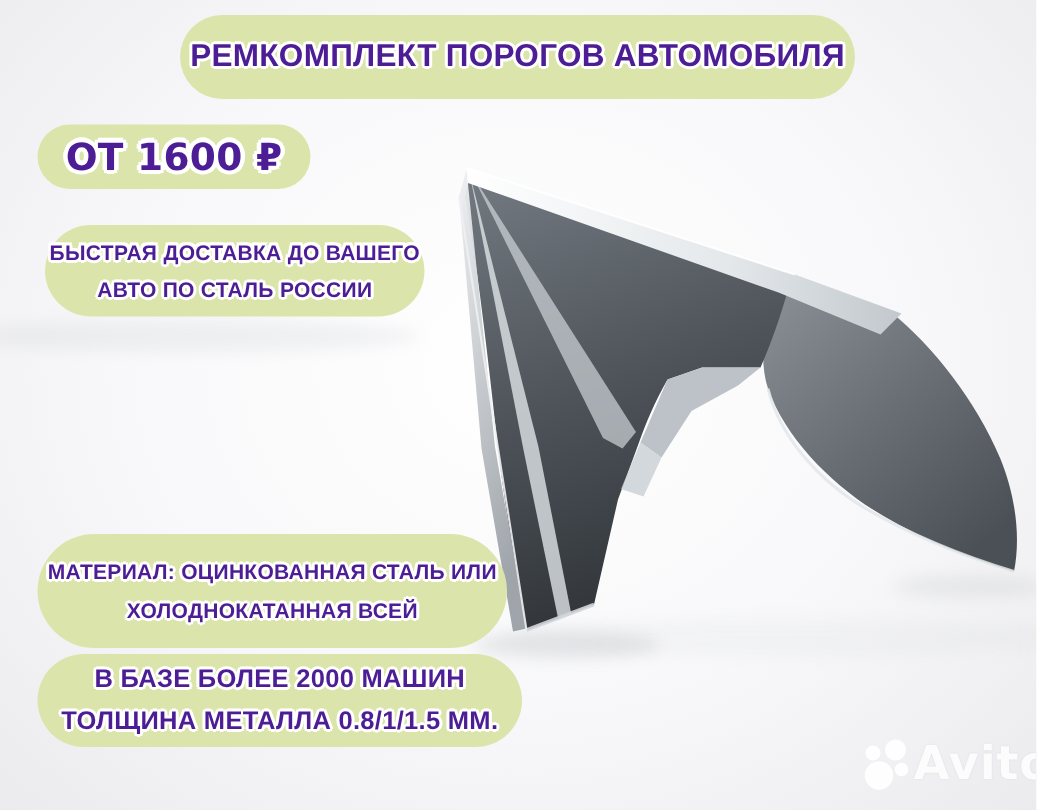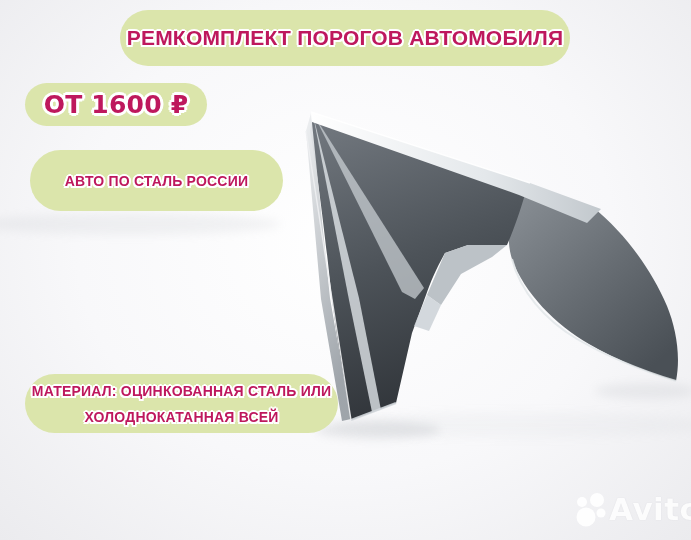--- a/index.html
+++ b/index.html
@@ -11,41 +11,41 @@
     font-family: "Liberation Sans", sans-serif;
   }
   .product-svg { position: absolute; left: 0; top: 0; }
   .pill {
     position: absolute;
     background: #dbe5ab;
     border-radius: 999px;
     display: flex; flex-direction: column;
     align-items: center; justify-content: center;
     text-align: center;
-    color: #be185d;
+    color: #4c1d95;
     font-weight: bold;
     letter-spacing: 0.2px;
   }
   .outlined {
     text-shadow:
       2px 0 0 #fff, -2px 0 0 #fff, 0 2px 0 #fff, 0 -2px 0 #fff,
       1.5px 1.5px 0 #fff, -1.5px 1.5px 0 #fff, 1.5px -1.5px 0 #fff, -1.5px -1.5px 0 #fff;
     white-space: nowrap;
   }
   .outlined-big {
     text-shadow:
       3px 0 0 #fff, -3px 0 0 #fff, 0 3px 0 #fff, 0 -3px 0 #fff,
       2px 2px 0 #fff, -2px 2px 0 #fff, 2px -2px 0 #fff, -2px -2px 0 #fff;
     white-space: nowrap;
   }
   .pill-title    { left: 120px; top: 10px;  width: 450px; height: 56px; font-size: 21px; }
   .pill-price    { left: 25px;  top: 83px;  width: 182px; height: 43px; font-size: 25px;
                    font-family: "DejaVu Sans", "Liberation Sans", sans-serif; }
   .pill-delivery { left: 30px;  top: 150px; width: 253px; height: 61px; font-size: 14px; gap: 9px; }
-  .pill-material { left: 25px;  top: 374px; width: 313px; height: 59px; font-size: 14px; gap: 10px; }
+  .pill-material { left: 25px;  top: 356px; width: 313px; height: 76px; font-size: 14px; gap: 10px; }
   .pill-database { left: 25px;  top: 436px; width: 323px; height: 62px; font-size: 17px; gap: 8px; }
   .watermark {
     position: absolute; left: 574px; top: 489px;
     display: flex; align-items: center; gap: 1px;
     color: rgba(255,255,255,0.92);
   }
   .watermark-text {
     font-size: 31px; font-weight: bold; letter-spacing: 0.5px;
     font-family: "DejaVu Sans", "Liberation Sans", sans-serif;
     text-shadow: 0 0 1px rgba(185,185,192,0.45);
@@ -108,28 +108,33 @@
 
   <div class="pill pill-title">
     <span class="outlined">РЕМКОМПЛЕКТ ПОРОГОВ АВТОМОБИЛЯ</span>
   </div>
 
   <div class="pill pill-price">
     <span class="outlined-big">ОТ 1600 ₽</span>
   </div>
 
   <div class="pill pill-delivery">
+    <span class="outlined">БЫСТРАЯ ДОСТАВКА ДО ВАШЕГО</span>
     <span class="outlined">АВТО ПО СТАЛЬ РОССИИ</span>
   </div>
 
   <div class="pill pill-material">
     <span class="outlined">МАТЕРИАЛ: ОЦИНКОВАННАЯ СТАЛЬ ИЛИ</span>
     <span class="outlined">ХОЛОДНОКАТАННАЯ ВСЕЙ</span>
   </div>
 
+  <div class="pill pill-database">
+    <span class="outlined">В БАЗЕ БОЛЕЕ 2000 МАШИН</span>
+    <span class="outlined">ТОЛЩИНА МЕТАЛЛА 0.8/1/1.5 ММ.</span>
+  </div>
 
   <div class="watermark">
     <svg width="34" height="40" viewBox="0 0 34 40">
       <circle cx="8" cy="13" r="5" fill="rgba(255,255,255,0.92)"></circle>
       <circle cx="23" cy="11" r="7" fill="rgba(255,255,255,0.92)"></circle>
       <circle cx="12" cy="28" r="9.5" fill="rgba(255,255,255,0.92)"></circle>
       <circle cx="27" cy="24" r="4.5" fill="rgba(255,255,255,0.92)"></circle>
     </svg>
     <span class="watermark-text">Avito</span>
   </div>

